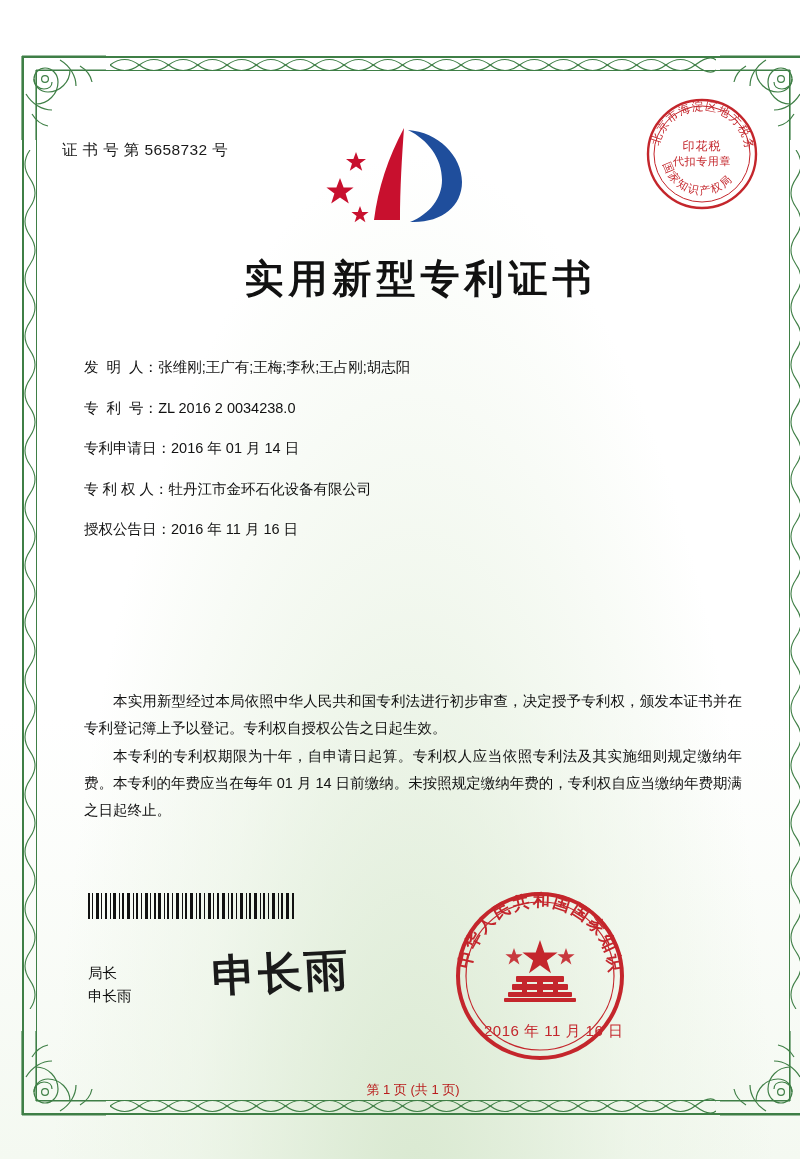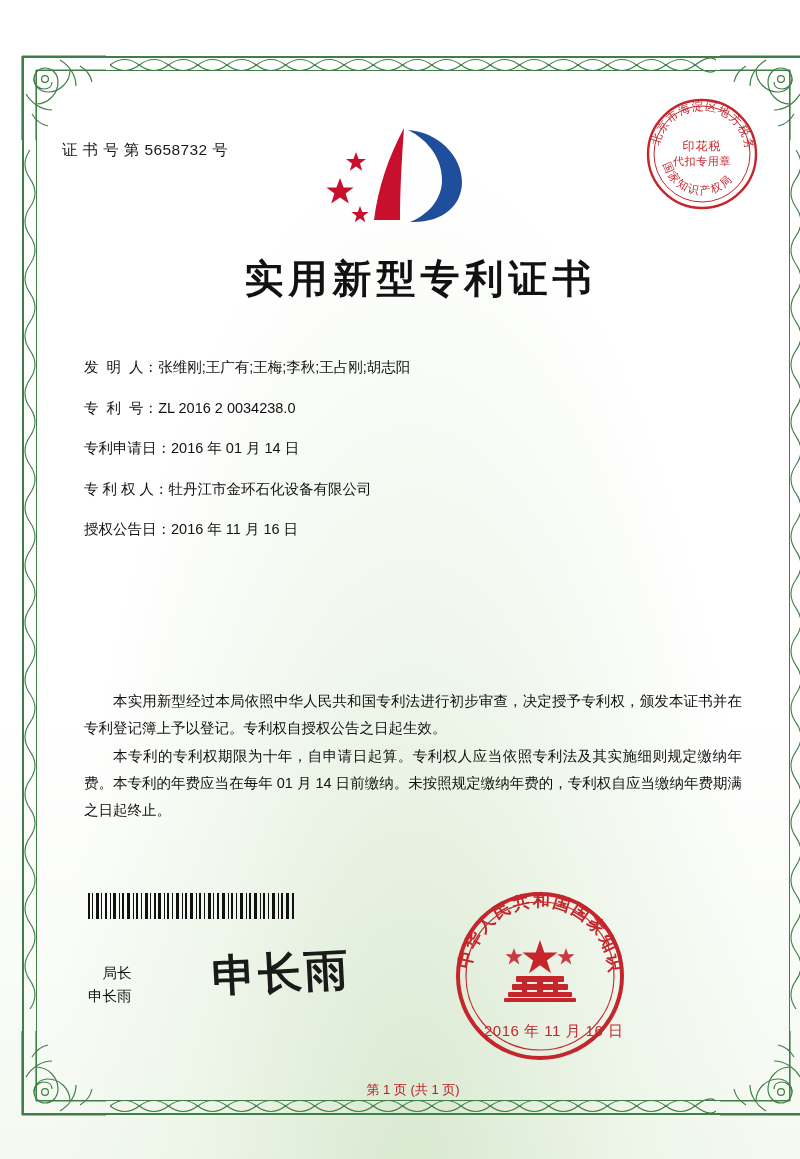--- a/index.html
+++ b/index.html
@@ -140,21 +140,20 @@
   }
 
   
   .sig-block {
     position: absolute;
     left: 88px;
     top: 962px;
     font-size: 14.5px;
     line-height: 23px;
     color: #111;
-    text-align: right;
   }
   .signature-script {
     position: absolute;
     left: 212px;
     top: 944px;
     font-family: "Liberation Serif", serif;
     font-size: 44px;
     color: #1a1a1a;
     letter-spacing: 2px;
     transform: rotate(-3deg);

